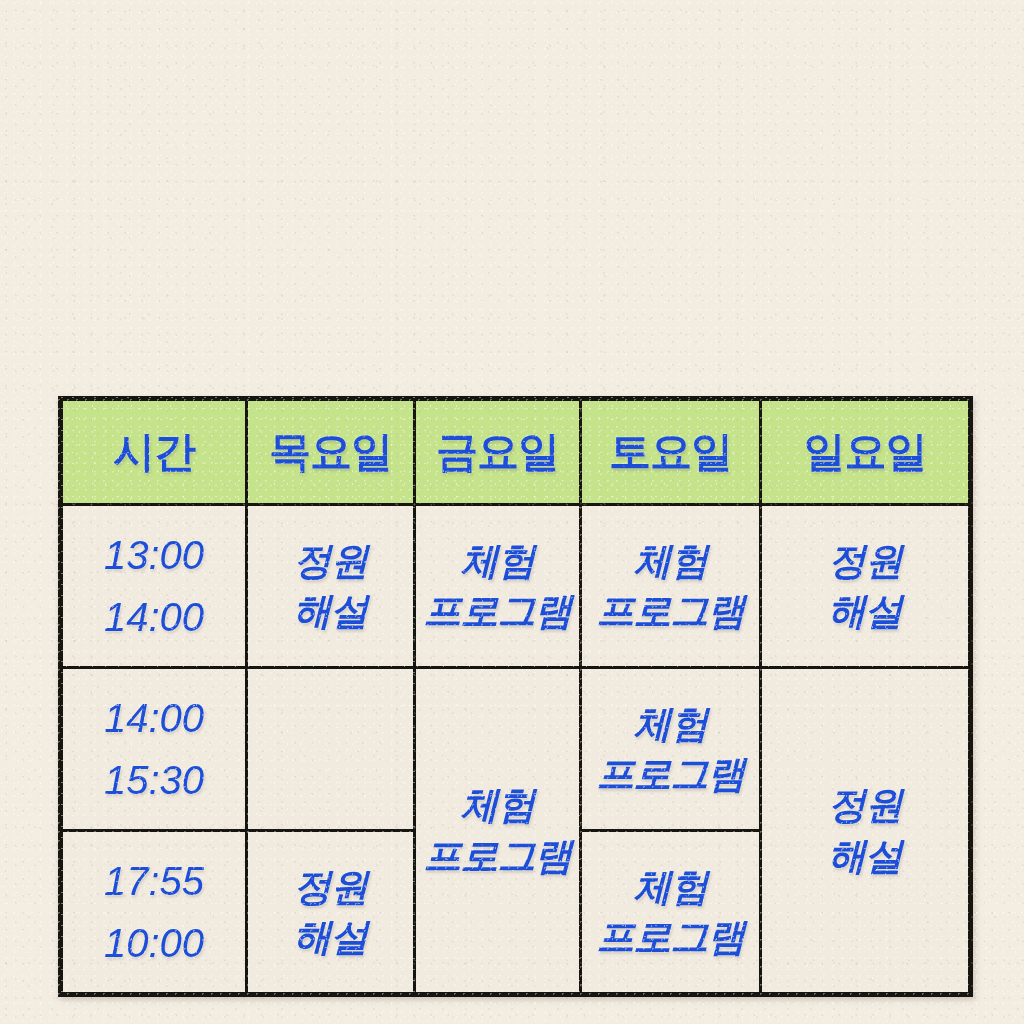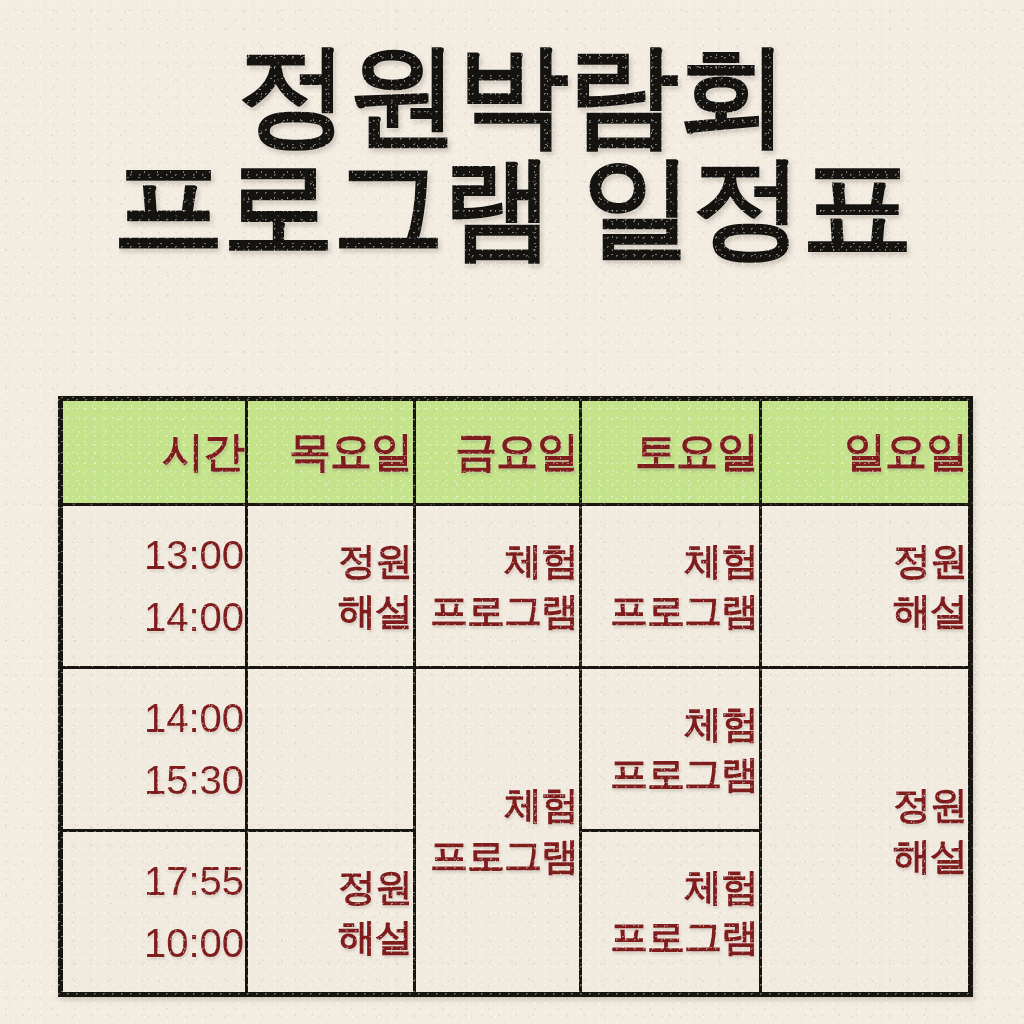--- a/index.html
+++ b/index.html
@@ -87,23 +87,23 @@
 
   table.schedule col.col-time   { width: 186px; }
   table.schedule col.col-thu    { width: 168px; }
   table.schedule col.col-fri    { width: 166px; }
   table.schedule col.col-sat    { width: 180px; }
   table.schedule col.col-sun    { width: 210px; }
 
   table.schedule th,
   table.schedule td {
     border: 3px solid #17150f;
-    text-align: right;
+    text-align: center;
     vertical-align: middle;
-    color: #7f1d1d;
+    color: #1d4ed8;
     background-clip: padding-box;
   }
 
   
   table.schedule thead th {
     background-color: #c5e38a;
     height: 100px;
     font-size: 42px;
     font-weight: 700;
     letter-spacing: -1px;
@@ -116,20 +116,21 @@
   table.schedule tbody td {
     background-color: #f1eadf;
     height: 158px;
     font-size: 38px;
     font-weight: 700;
     letter-spacing: -1px;
     line-height: 1.32;
     text-shadow:
       0 0 2px rgba(255,255,255,0.85),
       1px 2px 3px rgba(120,108,92,0.30);
+    font-style: italic;
   }
 
   table.schedule tbody td.time-cell {
     font-weight: 400;
     font-size: 40px;
     letter-spacing: 0px;
     line-height: 1.55;
     text-shadow:
       0 0 2px rgba(255,255,255,0.8),
       1px 2px 3px rgba(120,108,92,0.28);
@@ -141,24 +142,20 @@
 
   .cell-line {
     display: block;
   }
 </style>
 </head>
 <body>
 
 <div class="poster">
 
-  <div class="title-block">
-    <span class="title-line title-line-1">정원박람회</span>
-    <span class="title-line title-line-2">프로그램 일정표</span>
-  </div>
 
   <div class="table-wrap">
     <table class="schedule">
       <colgroup>
         <col class="col-time">
         <col class="col-thu">
         <col class="col-fri">
         <col class="col-sat">
         <col class="col-sun">
       </colgroup>

